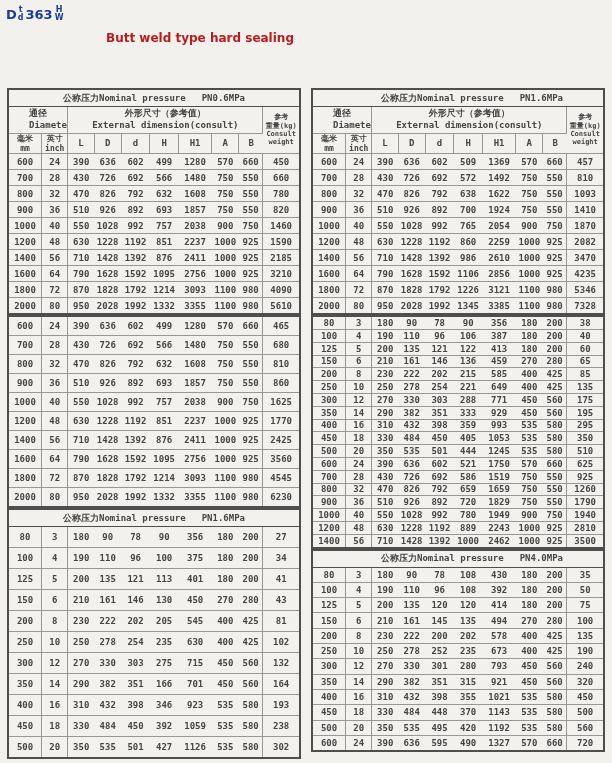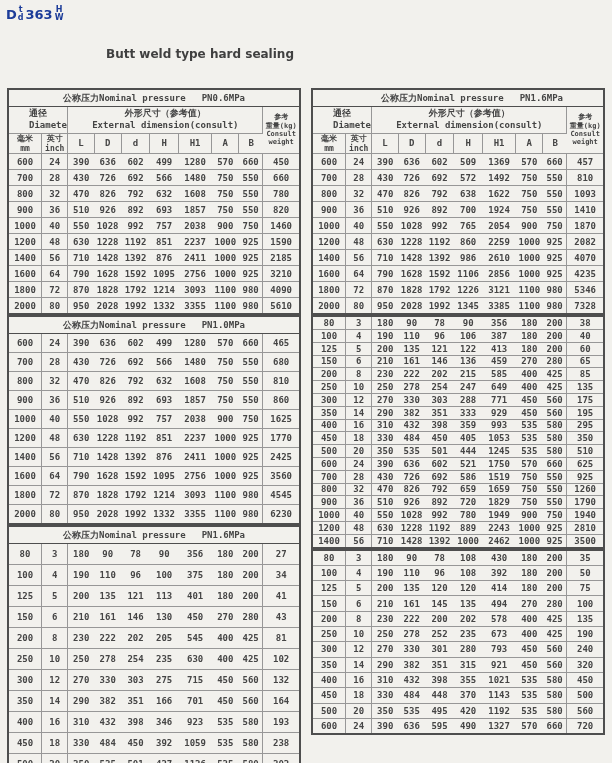--- a/index.html
+++ b/index.html
@@ -14,21 +14,21 @@
   
   .titleblock{height:82px;padding-top:6px;}
   .formula{
     margin-left:6px;color:#1c3c99;font-weight:bold;font-size:13px;
     display:flex;align-items:center;line-height:1;
   }
   .f-stack{display:inline-flex;flex-direction:column;align-items:center;
     font-size:8px;line-height:1.05;margin:0 1px;}
   .f-num{margin:0 1px;}
   .f-rest{margin-left:6px;font-size:12.5px;letter-spacing:0.5px;}
-  .subtitle{margin-left:106px;margin-top:23px;color:#404040;font-weight:bold;
+  .subtitle{margin-left:106px;margin-top:7px;color:#b91c1c;font-weight:bold;
     font-size:12px;line-height:16.5px;}
 
   
   .cols{display:flex;gap:10px;padding:0 7px;}
   .col{flex:1;min-width:0;}
 
   table.vt{
     border-collapse:collapse;width:100%;table-layout:fixed;
     border:2px solid #4e4e4e;
   }
@@ -258,23 +258,20 @@
               <col style="width:9.3%">
               <col style="width:9.8%">
               <col style="width:9.8%">
               <col style="width:11.4%">
               <col style="width:9.3%">
               <col style="width:8.2%">
               <col style="width:12.7%">
             </colgroup>
             <tbody>
               <tr>
-                <td colspan="10" class="tbar"><span>公称压力Nominal pressure</span><span class="pv">PN1.0MPa</span></td>
-              </tr>
-              <tr>
                 <td class="d c0">600</td>
                 <td class="d c1">24</td>
                 <td class="d c2">390</td>
                 <td class="d c3">636</td>
                 <td class="d c4">602</td>
                 <td class="d c5">499</td>
                 <td class="d c6">1280</td>
                 <td class="d c7">570</td>
                 <td class="d c8">660</td>
                 <td class="d c9">465</td>
@@ -654,21 +651,21 @@
               <tr>
                 <td class="d c0">1400</td>
                 <td class="d c1">56</td>
                 <td class="d c2">710</td>
                 <td class="d c3">1428</td>
                 <td class="d c4">1392</td>
                 <td class="d c5">986</td>
                 <td class="d c6">2610</td>
                 <td class="d c7">1000</td>
                 <td class="d c8">925</td>
-                <td class="d c9">4070</td>
+                <td class="d c9">3470</td>
               </tr>
               <tr>
                 <td class="d c0">1600</td>
                 <td class="d c1">64</td>
                 <td class="d c2">790</td>
                 <td class="d c3">1628</td>
                 <td class="d c4">1592</td>
                 <td class="d c5">1106</td>
                 <td class="d c6">2856</td>
                 <td class="d c7">1000</td>
@@ -776,21 +773,21 @@
                 <td class="d c7">400</td>
                 <td class="d c8">425</td>
                 <td class="d c9">85</td>
               </tr>
               <tr>
                 <td class="d c0">250</td>
                 <td class="d c1">10</td>
                 <td class="d c2">250</td>
                 <td class="d c3">278</td>
                 <td class="d c4">254</td>
-                <td class="d c5">247</td>
+                <td class="d c5">221</td>
                 <td class="d c6">649</td>
                 <td class="d c7">400</td>
                 <td class="d c8">425</td>
                 <td class="d c9">135</td>
               </tr>
               <tr>
                 <td class="d c0">300</td>
                 <td class="d c1">12</td>
                 <td class="d c2">270</td>
                 <td class="d c3">330</td>
@@ -945,20 +942,23 @@
               <col style="width:9.3%">
               <col style="width:9.8%">
               <col style="width:9.8%">
               <col style="width:11.4%">
               <col style="width:9.3%">
               <col style="width:8.2%">
               <col style="width:12.7%">
             </colgroup>
             <tbody>
               <tr>
+                <td colspan="10" class="tbar ind"><span>公称压力Nominal pressure</span><span class="pv">PN4.0MPa</span></td>
+              </tr>
+              <tr>
                 <td class="d c0">80</td>
                 <td class="d c1">3</td>
                 <td class="d c2">180</td>
                 <td class="d c3">90</td>
                 <td class="d c4">78</td>
                 <td class="d c5">108</td>
                 <td class="d c6">430</td>
                 <td class="d c7">180</td>
                 <td class="d c8">200</td>
                 <td class="d c9">35</td>

